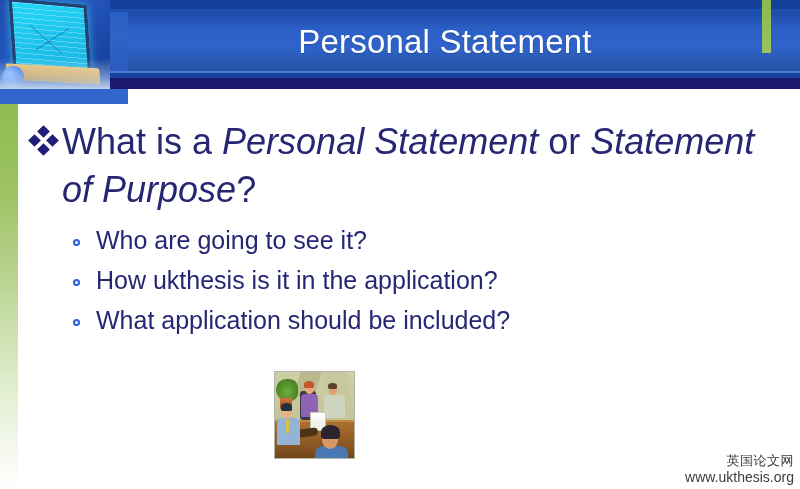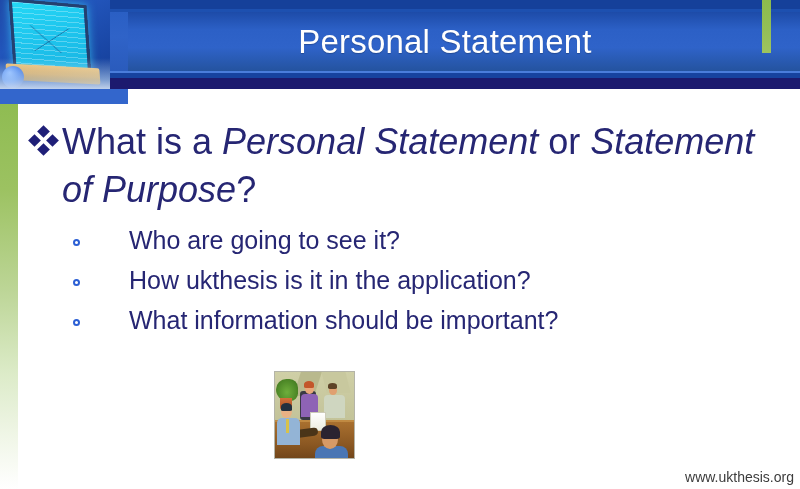--- a/index.html
+++ b/index.html
@@ -241,21 +241,20 @@
     border-radius: 50%;
     box-sizing: border-box;
     background: #ffffff;
   }
   .bullet-l2-text {
     flex: 1 1 auto;
     color: #262673;
     font-size: 25px;
     line-height: 1.16;
     font-family: "Liberation Sans", sans-serif;
-    margin-left: 33px;
   }
 
   
   .clipart {
     position: absolute;
     left: 274px;
     top: 371px;
     width: 81px;
     height: 88px;
     overflow: hidden;
@@ -447,21 +446,21 @@
         <div class="bullet-marker-circle">
             <span></span>
           </div>
         <div class="bullet-l2-text">How ukthesis is it in the application?</div>
       </div>
 
       <div class="sub-row">
         <div class="bullet-marker-circle">
             <span></span>
           </div>
-        <div class="bullet-l2-text">What information should be important?</div>
+        <div class="bullet-l2-text">What application should be included?</div>
       </div>
 
     </div>
   </div>
 
   <div class="clipart">
     <div class="cp cp-wall"></div>
     <div class="cp cp-wall-shape1"></div>
     <div class="cp cp-wall-shape2"></div>
     <div class="cp cp-plant-leaves"></div>
@@ -480,16 +479,17 @@
     <div class="cp cp-p3-body"></div>
     <div class="cp cp-p3-tie"></div>
     <div class="cp cp-p3-head"></div>
     <div class="cp cp-p3-hair"></div>
     <div class="cp cp-p4-body"></div>
     <div class="cp cp-p4-head"></div>
     <div class="cp cp-p4-hair"></div>
   </div>
 
   <div class="watermark">
+    <div class="wm-cn">英国论文网</div>
     <div class="wm-url">www.ukthesis.org</div>
   </div>
 
 </div>
 
 </body></html>

